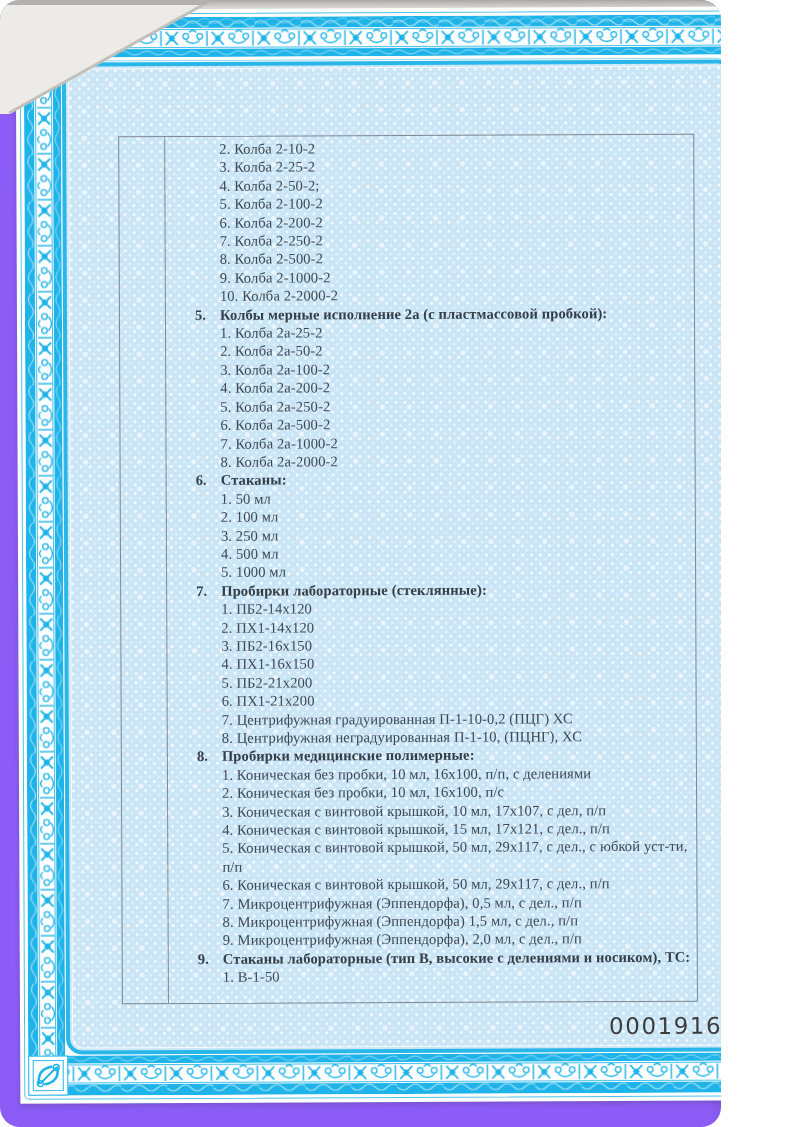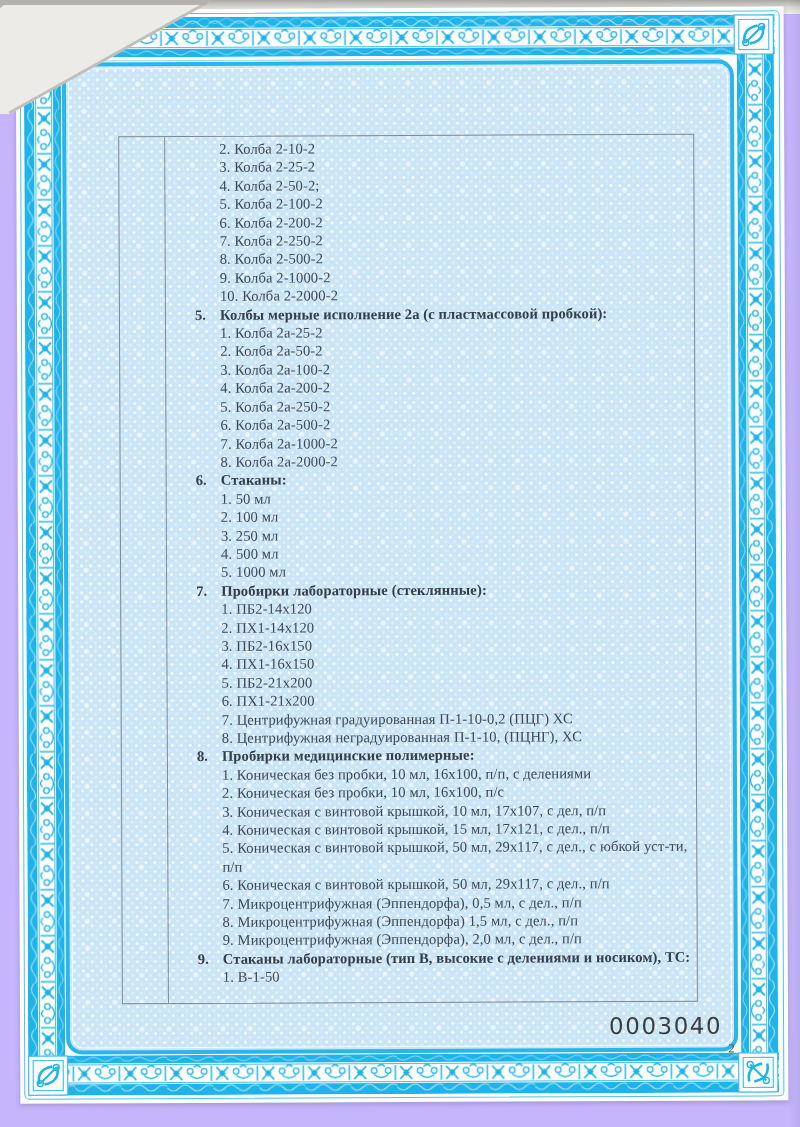--- a/index.html
+++ b/index.html
@@ -1,17 +1,17 @@
 <!DOCTYPE html>
 <html><head>
 <meta charset="utf-8">
 <style>
   html,body{margin:0;padding:0;}
   body{width:800px;height:1127px;background:#ffffff;font-family:"Liberation Serif","DejaVu Serif",serif;}
-  .scan{position:relative;width:800px;height:1127px;background:#c4b5fd;overflow:hidden;}
+  .scan{position:relative;width:721px;height:1127px;background:#8b5cf6;overflow:hidden;border-radius:20px;}
   .top-shade{position:absolute;left:0;top:0;width:100%;height:14px;
     background:linear-gradient(#a9a7a4,#dedcd9 55%,#f1efec);z-index:0;}
   .right-shade{position:absolute;right:0;top:0;width:12px;height:100%;
     background:linear-gradient(90deg,rgba(0,0,0,0),rgba(0,0,0,0.06));z-index:0;}
   .page{position:absolute;left:18px;top:8px;width:768px;height:1094px;background:#fdfdfc;
     transform:rotate(-0.25deg);transform-origin:50% 50%;
     box-shadow:0 2px 5px rgba(60,60,60,.25);z-index:1;}
   .pinstripe{position:absolute;inset:4px;border:1.5px solid #4cc3ee;border-radius:5px;}
   .band{position:absolute;}
   .band-top{left:9px;right:9px;top:8px;height:40px;}
@@ -257,21 +257,21 @@
             <div class="row item">6. Коническая с винтовой крышкой, 50 мл, 29х117, с дел., п/п</div>
             <div class="row item">7. Микроцентрифужная (Эппендорфа), 0,5 мл, с дел., п/п</div>
             <div class="row item">8. Микроцентрифужная (Эппендорфа) 1,5 мл, с дел., п/п</div>
             <div class="row item">9. Микроцентрифужная (Эппендорфа), 2,0 мл, с дел., п/п</div>
             <div class="row header"><span class="num">9.</span><span>Стаканы лабораторные (тип В, высокие с делениями и носиком), ТС:</span></div>
             <div class="row item">1. В-1-50</div>
           </div>
       </div>
     </div>
 
-    <div class="serial">0003040</div>
+    <div class="serial">0001916</div>
     <div class="pageno">2</div>
   </div>
 
   <svg class="fold" width="215" height="120">
     <polygon points="0,0 210,0 10,114 0,114" fill="#edebe8"></polygon>
     <line x1="208" y1="2" x2="9" y2="113" stroke="#c2bfbb" stroke-width="3"></line>
     <polygon points="0,0 210,0 206,5 4,5 0,8" fill="#b3b1ae"></polygon>
   </svg>
 </div>
 

